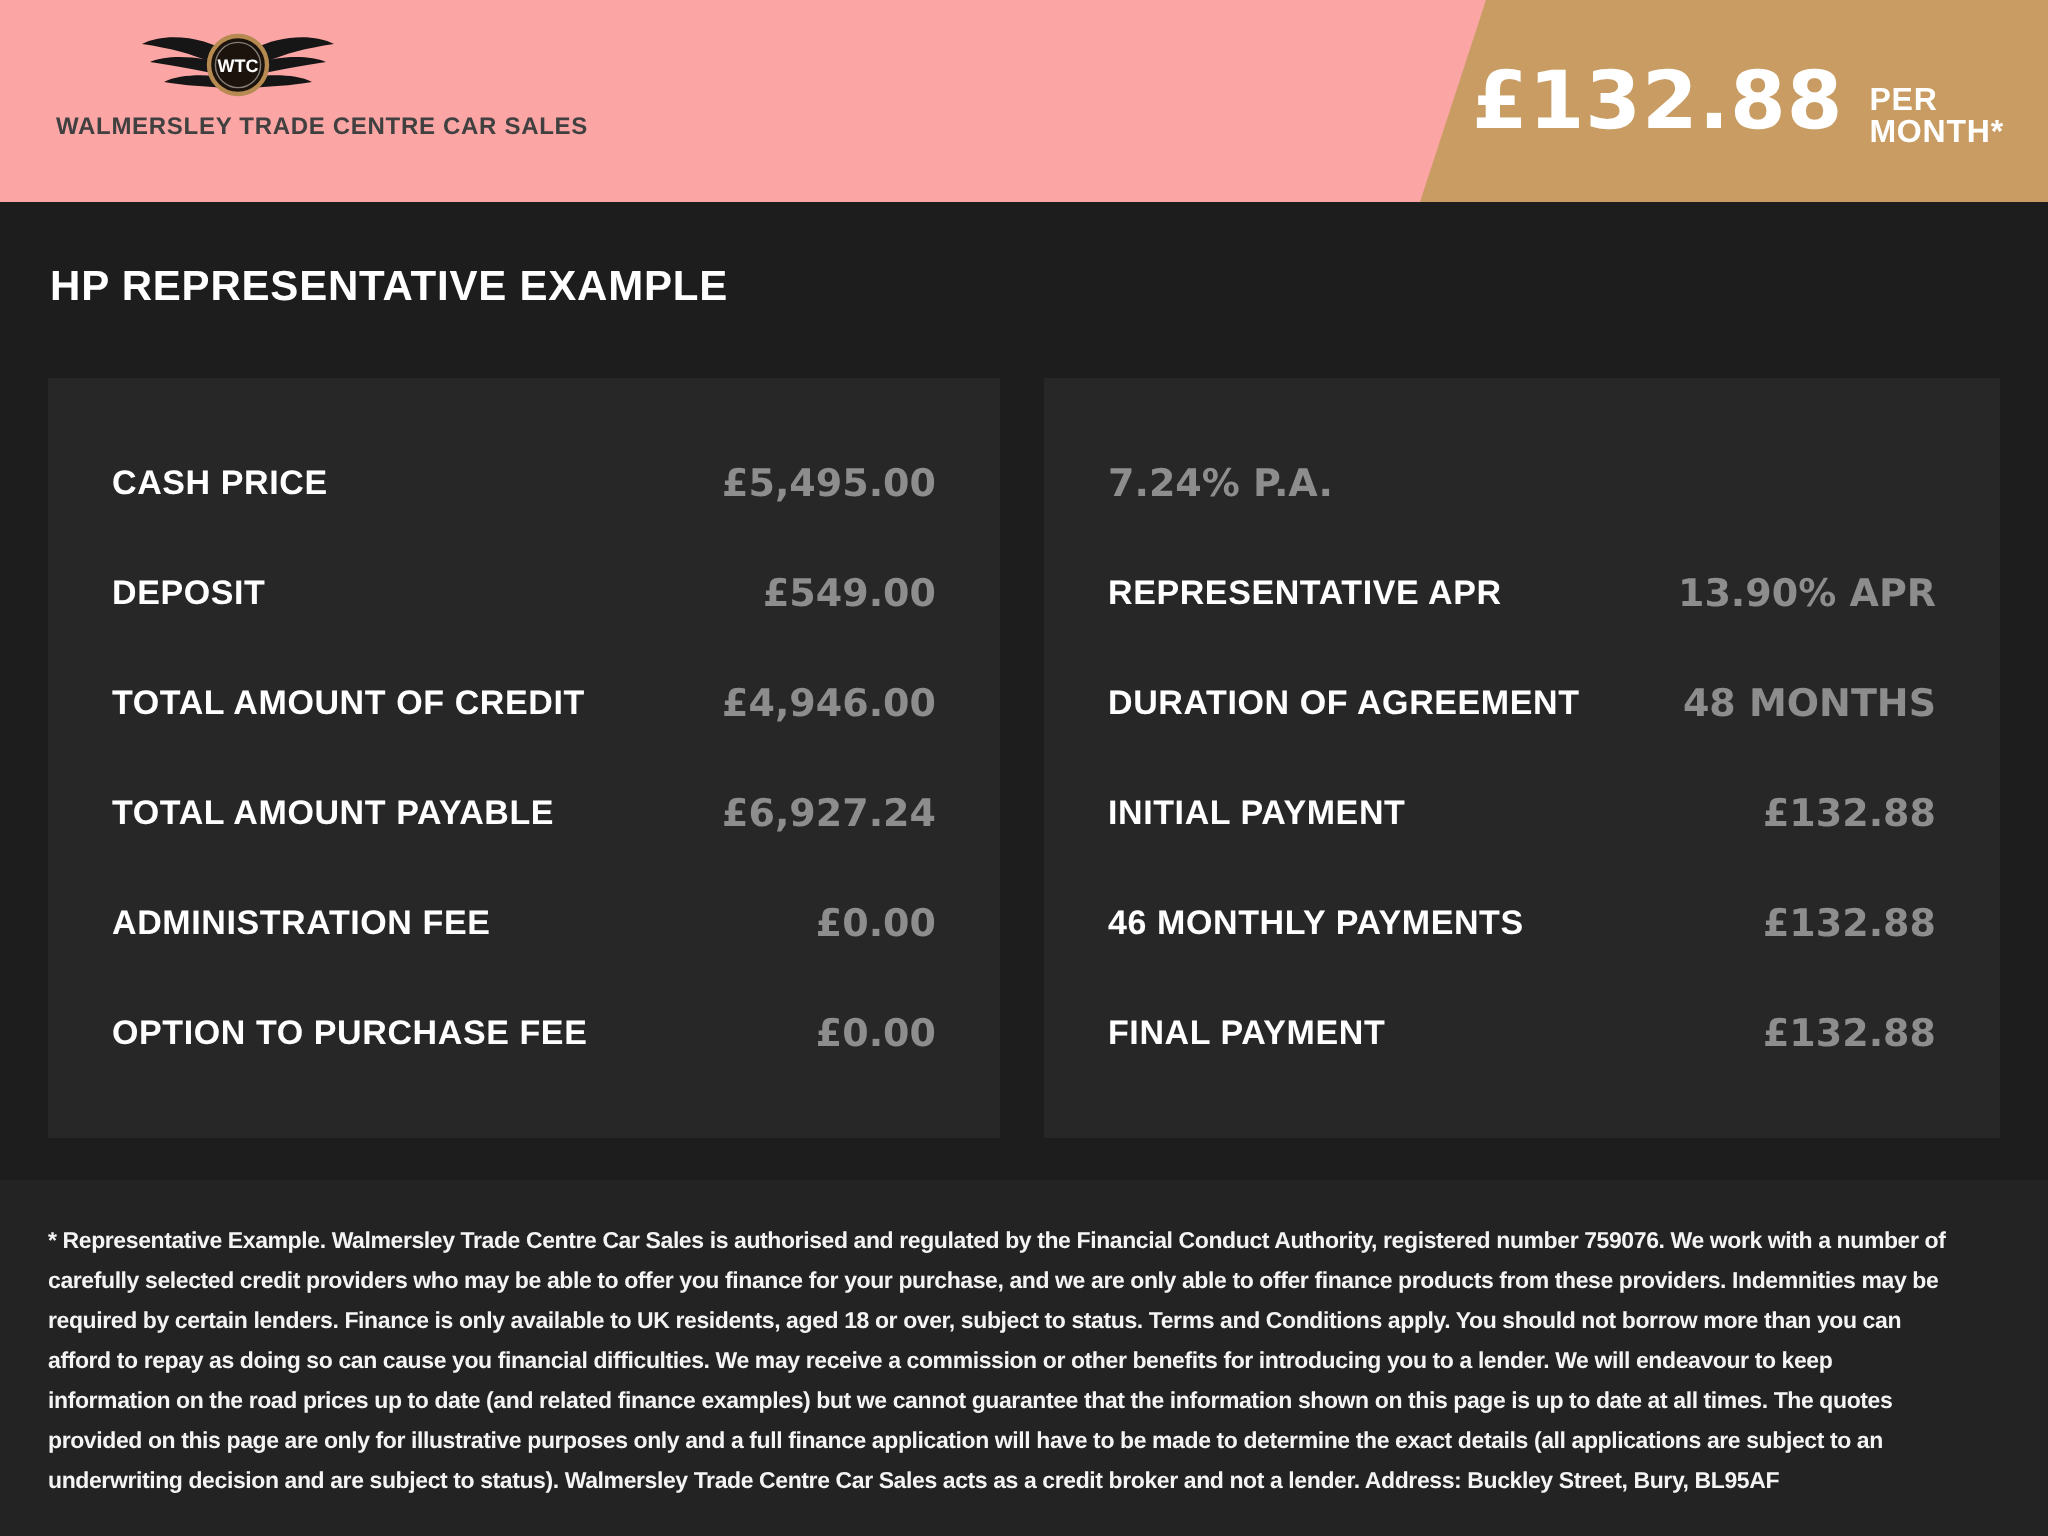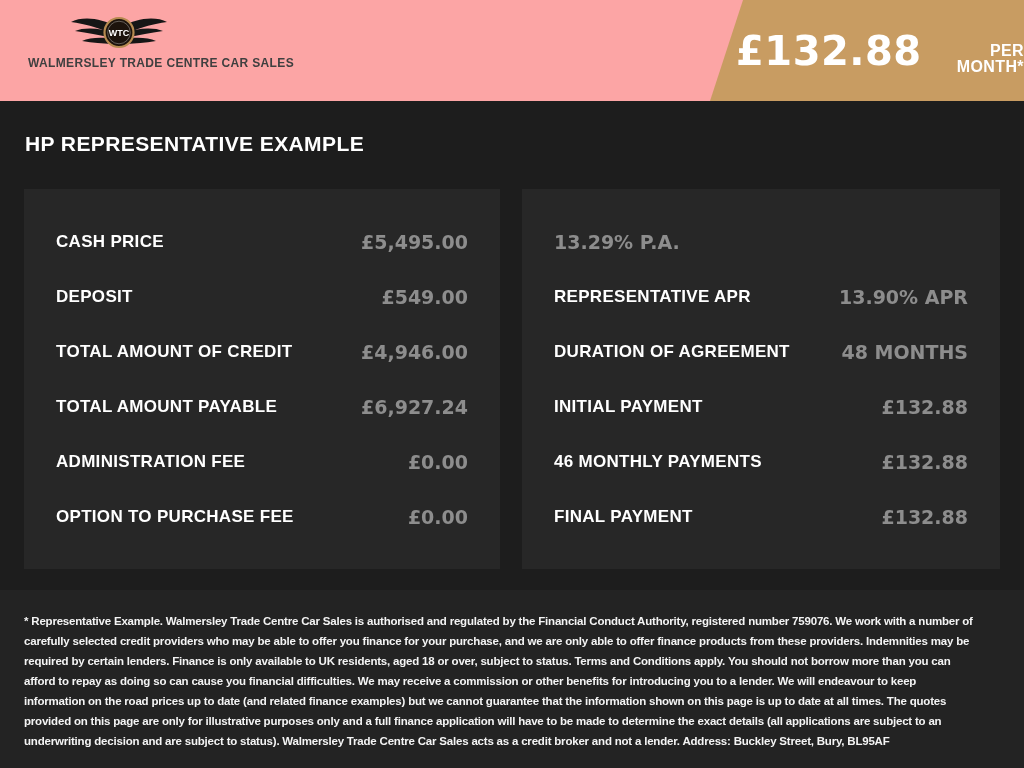--- a/index.html
+++ b/index.html
@@ -27,21 +27,21 @@
     display: flex; align-items: center; justify-content: center;
     padding-left: 26px;
   }
   .price-amount {
     font-family: "DejaVu Sans", sans-serif;
     font-size: 40px; font-weight: bold; color: #ffffff; letter-spacing: 0.5px;
     line-height: 1;
   }
   .price-period {
     font-size: 16px; font-weight: bold; color: #ffffff;
-    margin-left: 13px; margin-top: 16px; letter-spacing: 0.4px; line-height: 1; text-align: right;
+    margin-left: 13px; margin-top: 16px; letter-spacing: 0.4px; line-height: 1;
   }
 
   
   .main { position: relative; flex: none; height: 489px; background: #1d1d1d; }
   .page-title {
     position: absolute; left: 25px; top: 31px; margin: 0;
     font-size: 21px; font-weight: bold; color: #ffffff; letter-spacing: 0.4px; text-align: right;
   }
   .panel {
     position: absolute; top: 88px; height: 380px; background: #272727;
@@ -122,21 +122,21 @@
         <span class="row-value">£0.00</span>
       </div>
       <div class="row">
         <span class="row-label">OPTION TO PURCHASE FEE</span>
         <span class="row-value">£0.00</span>
       </div>
     </section>
 
     <section class="panel panel-right">
       <div class="row">
-        <span class="row-value">13.29% P.A.</span>
+        <span class="row-value">7.24% P.A.</span>
       </div>
       <div class="row">
         <span class="row-label">REPRESENTATIVE APR</span>
         <span class="row-value">13.90% APR</span>
       </div>
       <div class="row">
         <span class="row-label">DURATION OF AGREEMENT</span>
         <span class="row-value">48 MONTHS</span>
       </div>
       <div class="row">

